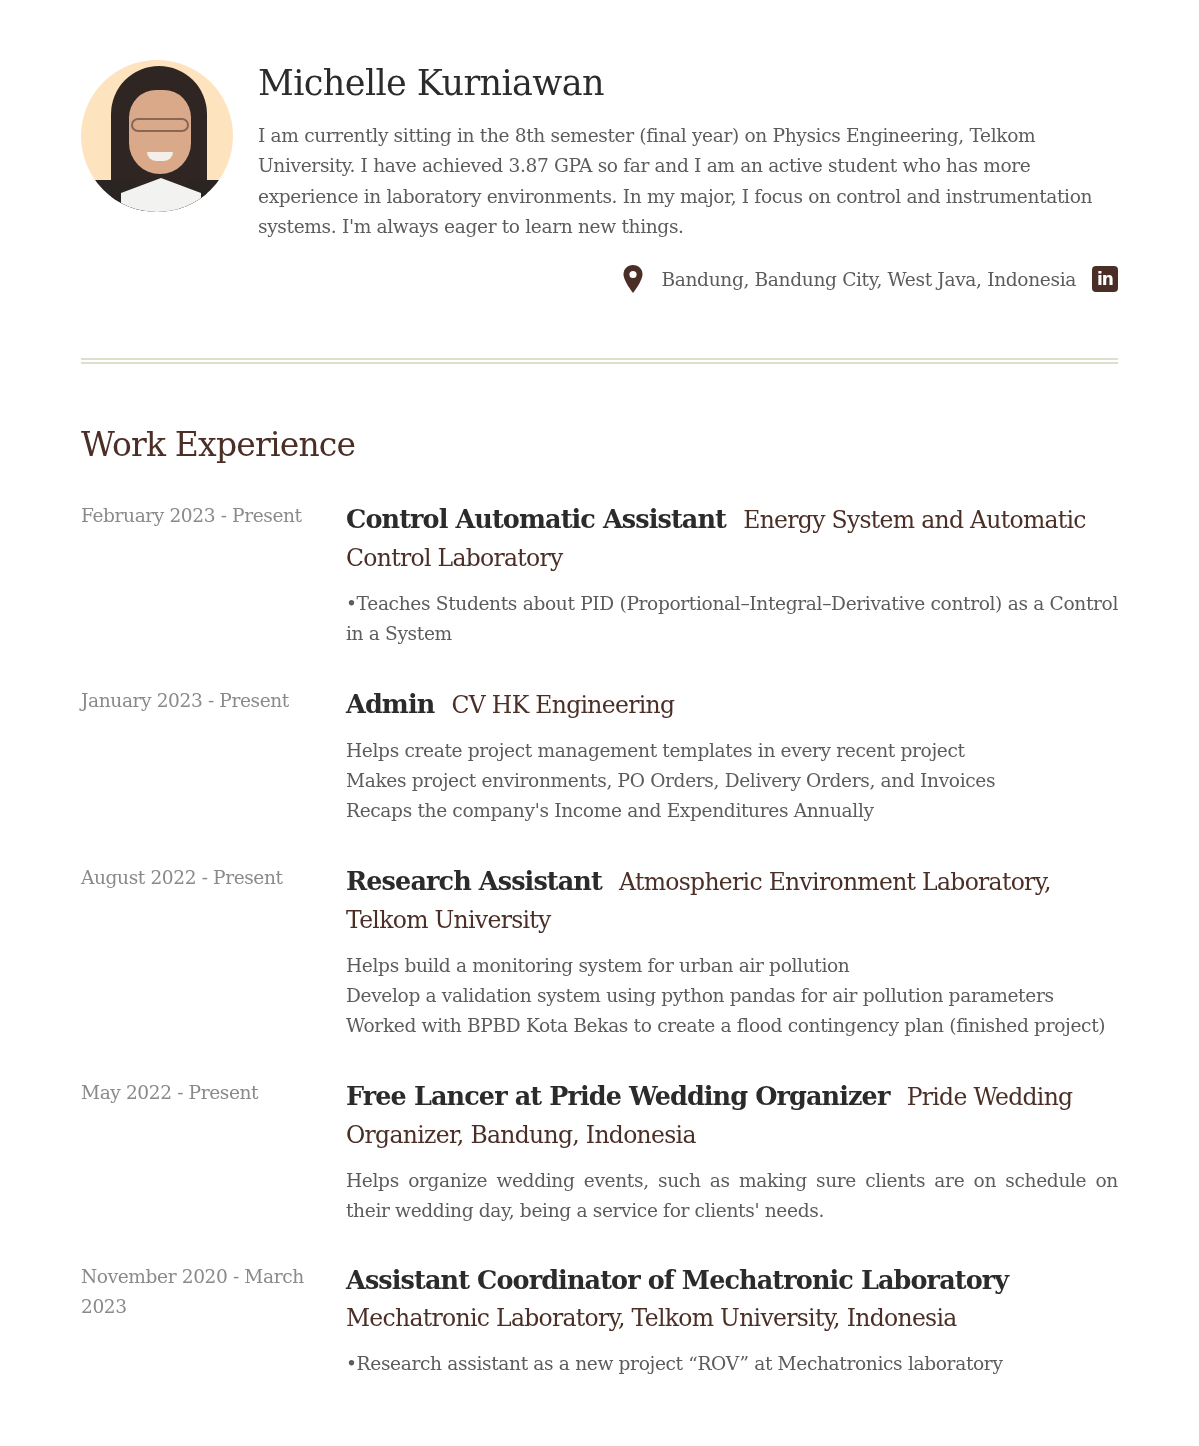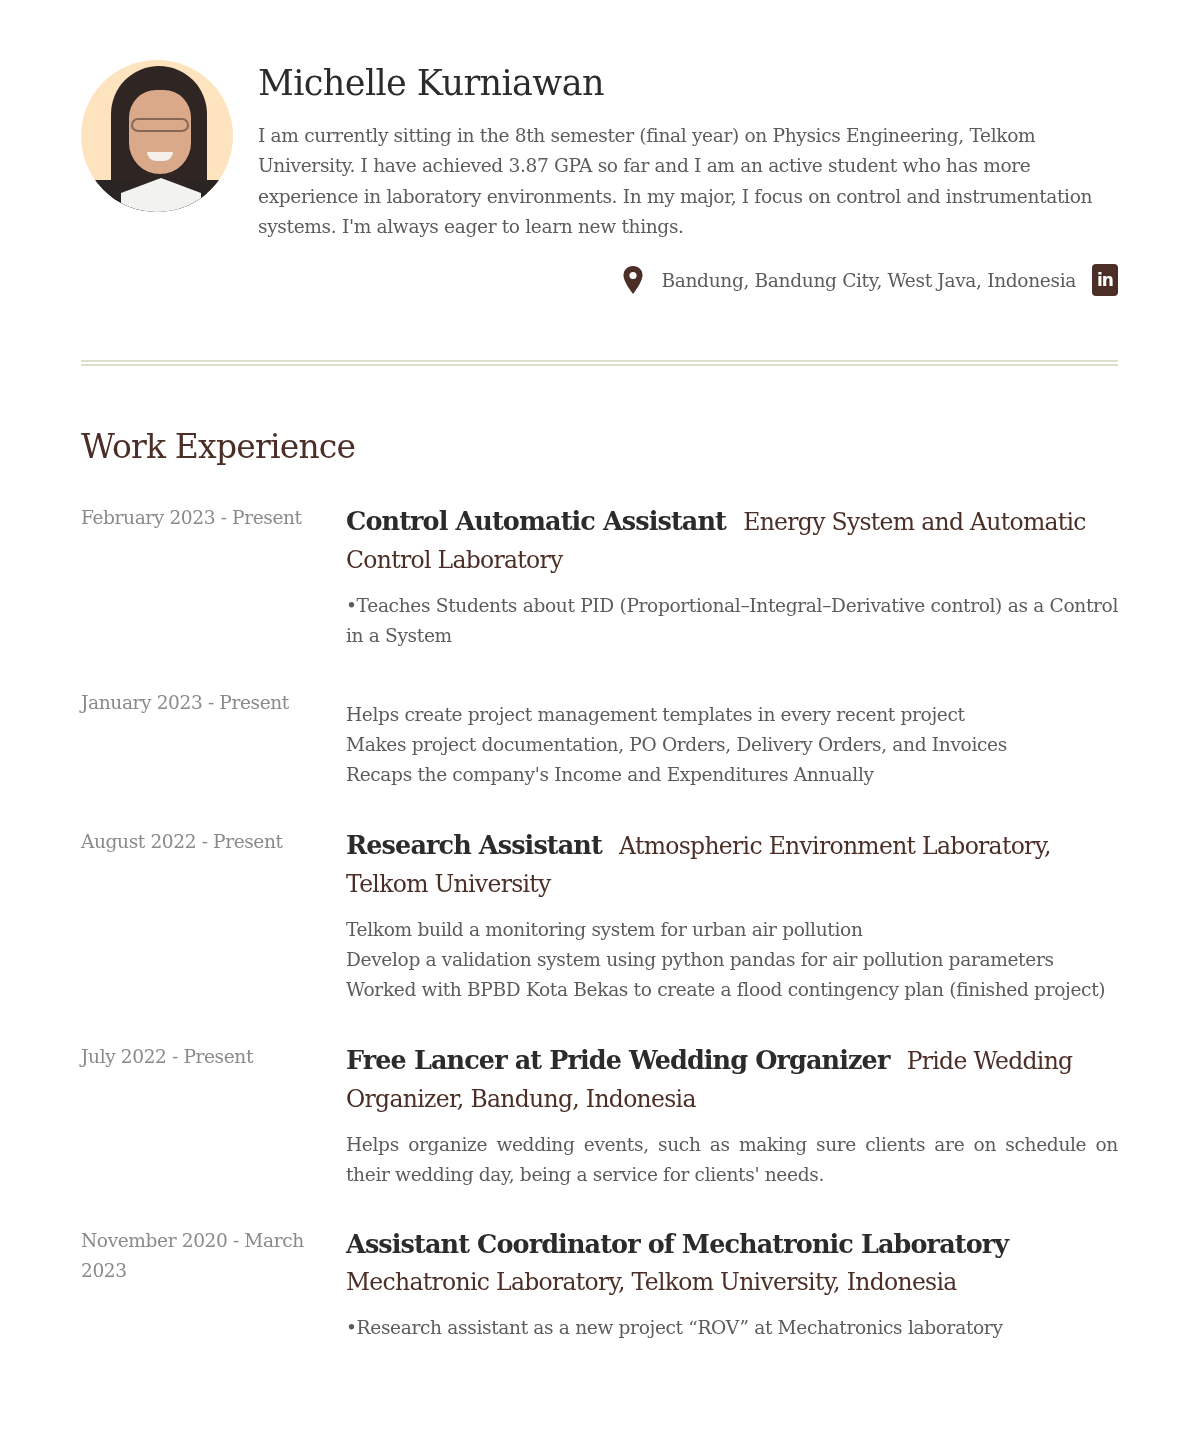--- a/index.html
+++ b/index.html
@@ -19,21 +19,21 @@
   .avatar .smile { position: absolute; left: 66px; top: 92px; width: 26px; height: 9px; border-radius: 0 0 13px 13px; background: #f4efe9; }
   .avatar .shirt { position: absolute; left: 40px; top: 118px; width: 80px; height: 50px; background: #f2f2f0; clip-path: polygon(0 30%, 50% 0, 100% 30%, 100% 100%, 0 100%); }
   .avatar .jacket-l { position: absolute; left: 12px; top: 120px; width: 48px; height: 40px; background: #2a2423; transform: skewX(20deg); }
   .avatar .jacket-r { position: absolute; left: 100px; top: 120px; width: 48px; height: 40px; background: #2a2423; transform: skewX(-20deg); }
 
   .intro { margin-left: 25px; flex: 1; }
   .name { font-family: "DejaVu Serif", serif; font-size: 35px; font-weight: 400; color: #2b2b2b; letter-spacing: -0.6px; line-height: 1; margin-top: 6px; }
   .summary { margin-top: 20px; font-size: 18.6px; line-height: 30.3px; color: #5c5c5c; letter-spacing: -0.35px; }
   .contact { display: flex; align-items: center; margin-top: 22px; font-size: 18.6px; color: #5c5c5c; letter-spacing: -0.35px; justify-content: flex-end; }
   .pin-icon { width: 22px; height: 30px; margin-right: 17px; display: inline-block; }
-  .linkedin-icon { width: 26px; height: 32px; margin-left: 16px; border-radius: 4px; background: #4b2f27; color: #fff; font-family: "DejaVu Sans", sans-serif; font-weight: bold; font-size: 17px; display: inline-flex; align-items: center; justify-content: center; letter-spacing: -1px; }
+  .linkedin-icon { width: 26px; height: 26px; margin-left: 16px; border-radius: 4px; background: #4b2f27; color: #fff; font-family: "DejaVu Sans", sans-serif; font-weight: bold; font-size: 17px; display: inline-flex; align-items: center; justify-content: center; letter-spacing: -1px; }
 
   .divider { margin-top: 64px; height: 6px; border-top: 2px solid #dcdfcc; border-bottom: 2px solid #dcdfcc; }
 
   .section-title { margin-top: 64px; font-size: 33px; font-weight: 500; color: #4b2f27; letter-spacing: -0.8px; line-height: 1; }
 
   .job { display: flex; margin-top: 36px; }
   .job:first-of-type { margin-top: 0; }
   .jobs { margin-top: 40px; }
   .date { width: 265px; flex: 0 0 265px; font-size: 18.6px; color: #8a8a8a; line-height: 30.3px; letter-spacing: -0.4px; padding-top: 0; }
   .job-body { flex: 1; }
@@ -90,45 +90,49 @@
         </div>
         <div class="desc">
           <div>•Teaches Students about PID (Proportional–Integral–Derivative control) as a Control in a System</div>
         </div>
       </div>
     </div>
 
     <div class="job">
       <div class="date">January 2023 - Present</div>
       <div class="job-body">
+        <div class="job-head">
+          <span class="job-title">Admin</span>
+          <span class="job-org">CV HK Engineering</span>
+        </div>
         <div class="desc">
           <div>Helps create project management templates in every recent project</div>
-          <div>Makes project documentation, PO Orders, Delivery Orders, and Invoices</div>
+          <div>Makes project environments, PO Orders, Delivery Orders, and Invoices</div>
           <div>Recaps the company's Income and Expenditures Annually</div>
         </div>
       </div>
     </div>
 
     <div class="job">
       <div class="date">August 2022 - Present</div>
       <div class="job-body">
         <div class="job-head">
           <span class="job-title">Research Assistant</span>
           <span class="job-org">Atmospheric Environment Laboratory, Telkom University</span>
         </div>
         <div class="desc">
-          <div>Telkom build a monitoring system for urban air pollution</div>
+          <div>Helps build a monitoring system for urban air pollution</div>
           <div>Develop a validation system using python pandas for air pollution parameters</div>
           <div>Worked with BPBD Kota Bekas to create a flood contingency plan (finished project)</div>
         </div>
       </div>
     </div>
 
     <div class="job">
-      <div class="date">July 2022 - Present</div>
+      <div class="date">May 2022 - Present</div>
       <div class="job-body">
         <div class="job-head">
           <span class="job-title">Free Lancer at Pride Wedding Organizer</span>
           <span class="job-org">Pride Wedding Organizer, Bandung, Indonesia</span>
         </div>
         <div class="desc">
           <div>Helps organize wedding events, such as making sure clients are on schedule on their wedding day, being a service for clients' needs.</div>
         </div>
       </div>
     </div>

